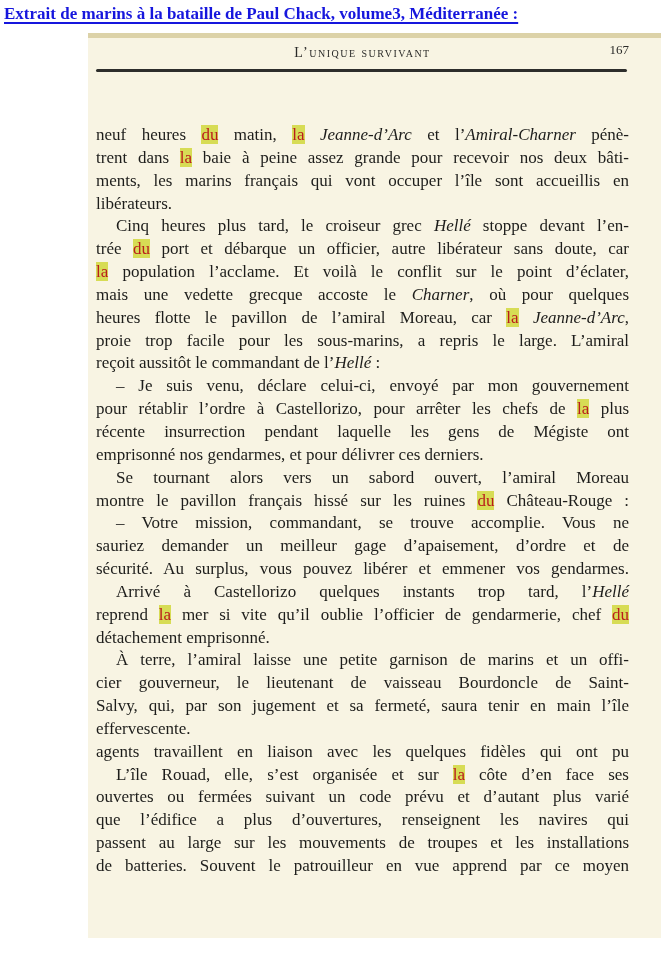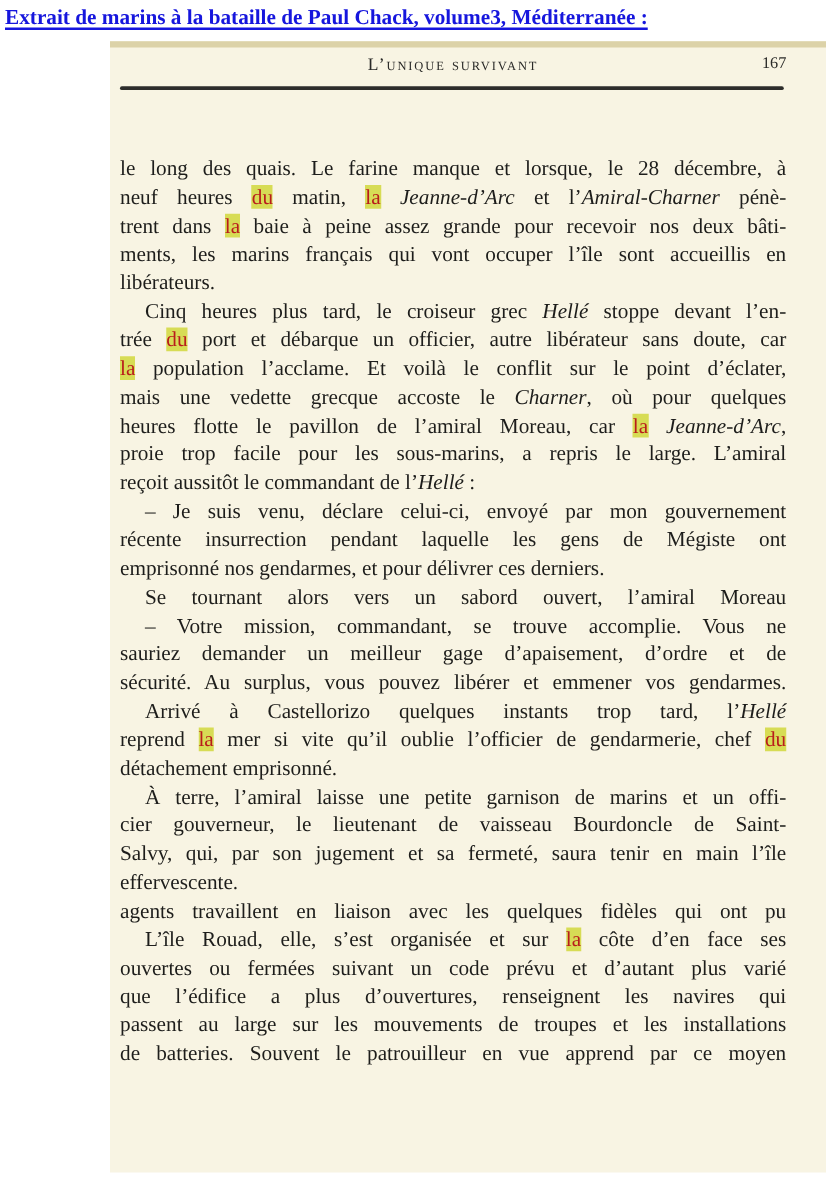--- a/index.html
+++ b/index.html
@@ -47,42 +47,43 @@
 
     <div id="running-header">
       <span>L’unique survivant</span>
       <span id="page-number">167</span>
     </div>
 
     <div id="header-rule" style="background: rgb(45, 45, 43);"></div>
 
     <div id="body-text" style="color: rgb(29, 29, 27);">
         <div class="para">
-          <div class="line just"><span class="r-n">le long des quais. Le farine manque et lorsque, le 28 décembre, à</span></div>
           <div class="line just"><span class="r-n">neuf heures </span><span class="r-h" style="background: rgb(215, 220, 85);">du</span><span class="r-n"> matin, </span><span class="r-h" style="background: rgb(215, 220, 85);">la</span><span class="r-n"> </span><span class="r-i">Jeanne-d’Arc</span><span class="r-n"> et l’</span><span class="r-i">Amiral-Charner</span><span class="r-n"> pénè-</span></div>
           <div class="line just"><span class="r-n">trent dans </span><span class="r-h" style="background: rgb(215, 220, 85);">la</span><span class="r-n"> baie à peine assez grande pour recevoir nos deux bâti-</span></div>
           <div class="line just"><span class="r-n">ments, les marins français qui vont occuper l’île sont accueillis en</span></div>
           <div class="line"><span class="r-n">libérateurs.</span></div>
         </div>
         <div class="para">
           <div class="line just first"><span class="r-n">Cinq heures plus tard, le croiseur grec </span><span class="r-i">Hellé</span><span class="r-n"> stoppe devant l’en-</span></div>
           <div class="line just"><span class="r-n">trée </span><span class="r-h" style="background: rgb(215, 220, 85);">du</span><span class="r-n"> port et débarque un officier, autre libérateur sans doute, car</span></div>
           <div class="line just"><span class="r-h" style="background: rgb(215, 220, 85);">la</span><span class="r-n"> population l’acclame. Et voilà le conflit sur le point d’éclater,</span></div>
           <div class="line just"><span class="r-n">mais une vedette grecque accoste le </span><span class="r-i">Charner</span><span class="r-n">, où pour quelques</span></div>
           <div class="line just"><span class="r-n">heures flotte le pavillon de l’amiral Moreau, car </span><span class="r-h" style="background: rgb(215, 220, 85);">la</span><span class="r-n"> </span><span class="r-i">Jeanne-d’Arc</span><span class="r-n">,</span></div>
           <div class="line just"><span class="r-n">proie trop facile pour les sous-marins, a repris le large. L’amiral</span></div>
           <div class="line"><span class="r-n">reçoit aussitôt le commandant de l’</span><span class="r-i">Hellé</span><span class="r-n"> :</span></div>
         </div>
         <div class="para">
           <div class="line just first"><span class="r-n">– Je suis venu, déclare celui-ci, envoyé par mon gouvernement</span></div>
+          <div class="line just"><span class="r-n">pour rétablir l’ordre à Castellorizo, pour arrêter les chefs de </span><span class="r-h" style="background: rgb(215, 220, 85);">la</span><span class="r-n"> plus</span></div>
           <div class="line just"><span class="r-n">récente insurrection pendant laquelle les gens de Mégiste ont</span></div>
           <div class="line"><span class="r-n">emprisonné nos gendarmes, et pour délivrer ces derniers.</span></div>
         </div>
         <div class="para">
           <div class="line just first"><span class="r-n">Se tournant alors vers un sabord ouvert, l’amiral Moreau</span></div>
+          <div class="line just"><span class="r-n">montre le pavillon français hissé sur les ruines </span><span class="r-h" style="background: rgb(215, 220, 85);">du</span><span class="r-n"> Château-Rouge :</span></div>
         </div>
         <div class="para">
           <div class="line just first"><span class="r-n">– Votre mission, commandant, se trouve accomplie. Vous ne</span></div>
           <div class="line just"><span class="r-n">sauriez demander un meilleur gage d’apaisement, d’ordre et de</span></div>
           <div class="line just"><span class="r-n">sécurité. Au surplus, vous pouvez libérer et emmener vos gendarmes.</span></div>
         </div>
         <div class="para">
           <div class="line just first"><span class="r-n">Arrivé à Castellorizo quelques instants trop tard, l’</span><span class="r-i">Hellé</span></div>
           <div class="line just"><span class="r-n">reprend </span><span class="r-h" style="background: rgb(215, 220, 85);">la</span><span class="r-n"> mer si vite qu’il oublie l’officier de gendarmerie, chef </span><span class="r-h" style="background: rgb(215, 220, 85);">du</span></div>
           <div class="line"><span class="r-n">détachement emprisonné.</span></div>

